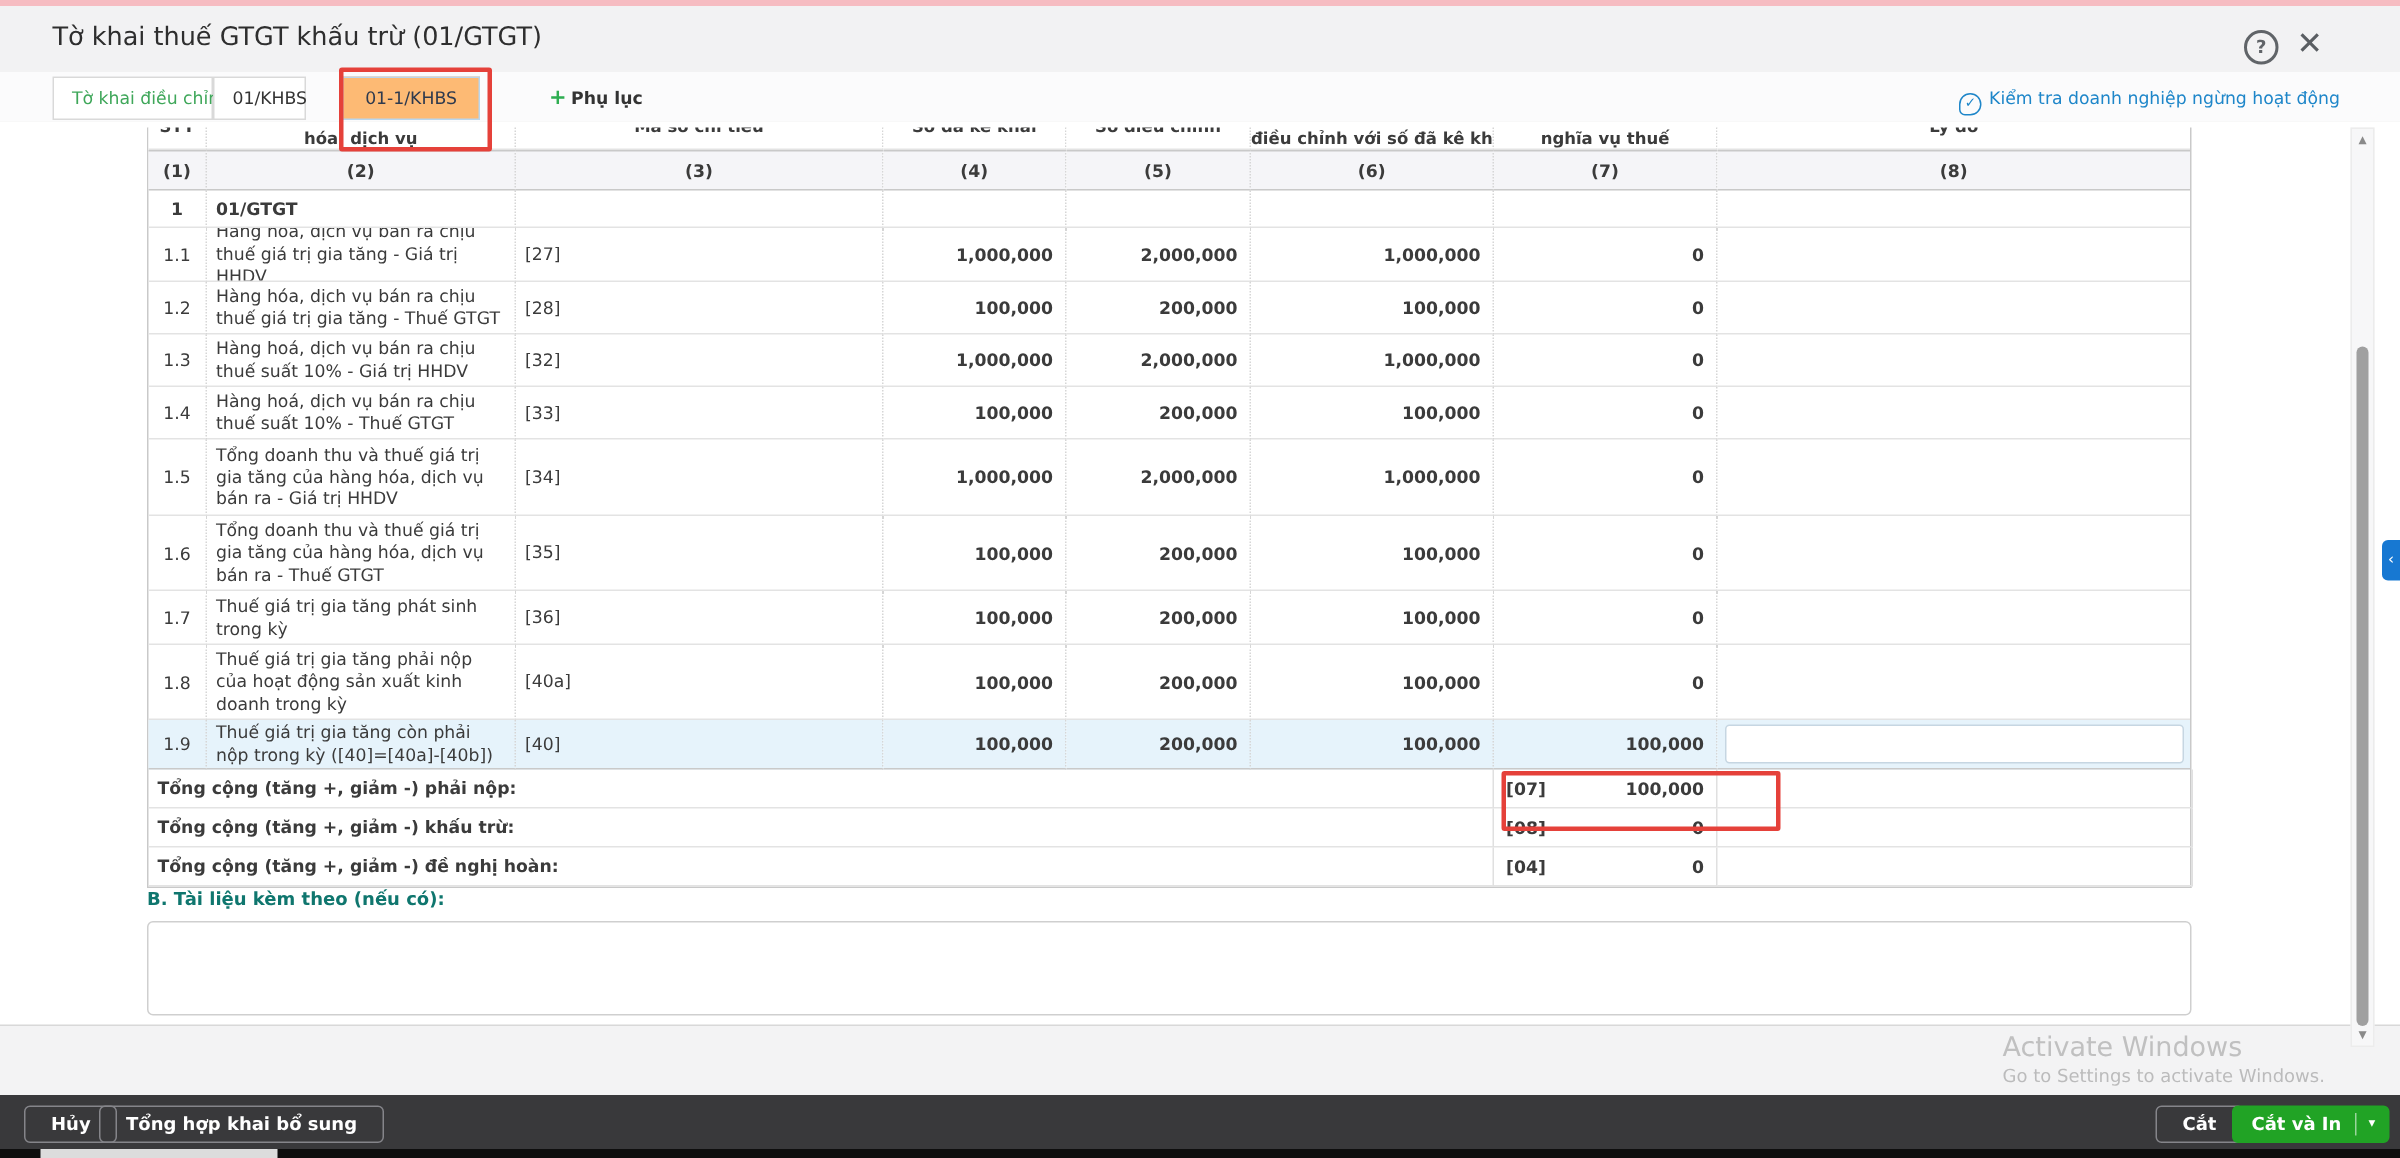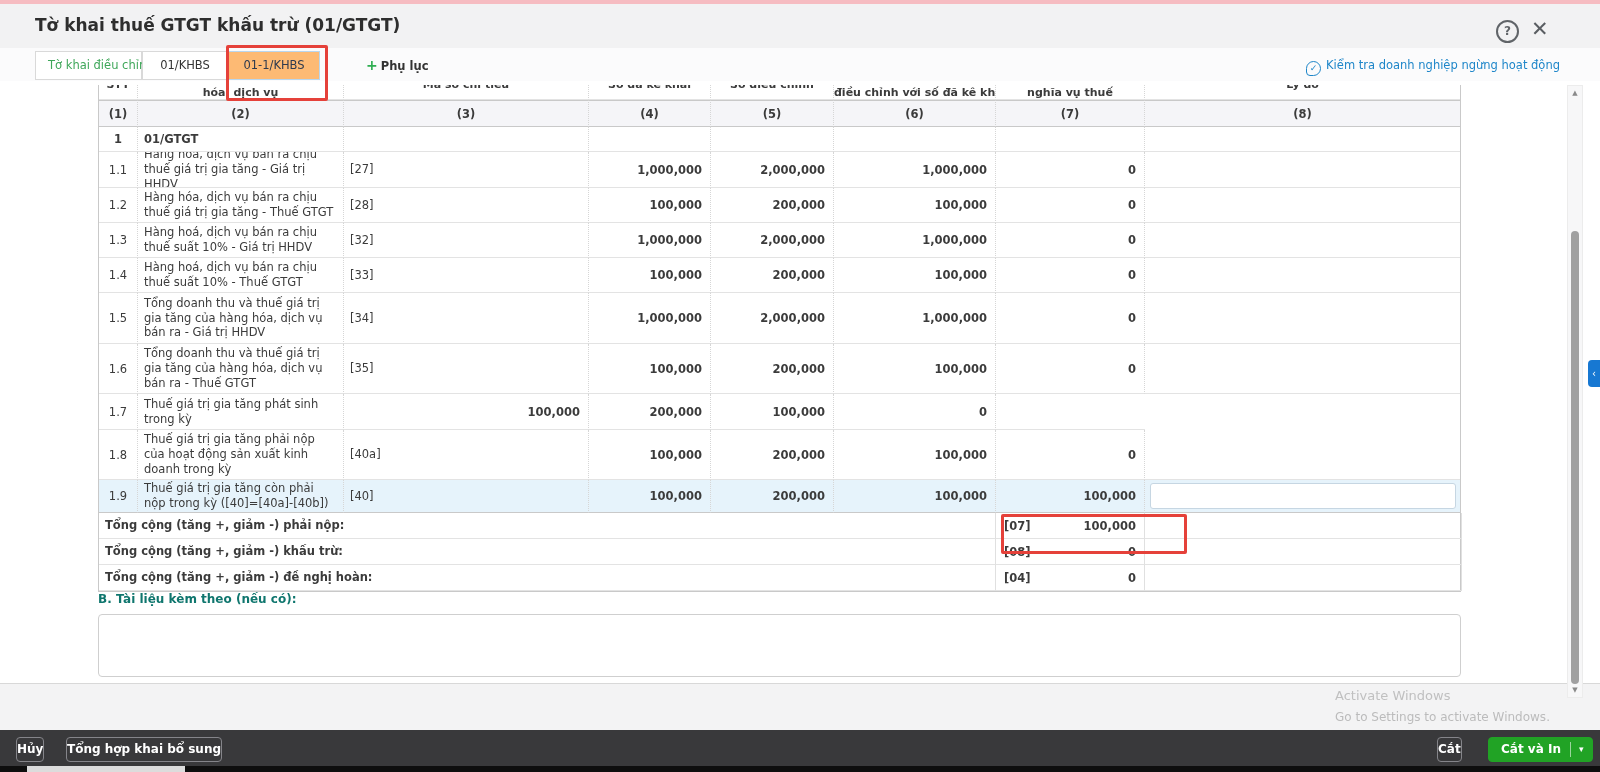--- a/index.html
+++ b/index.html
@@ -1,21 +1,21 @@
 <!DOCTYPE html>
 <html><head>
 <meta charset="utf-8">
 <style>
   html,body{margin:0;padding:0;background:#fff;font-family:"DejaVu Sans","Liberation Sans",sans-serif;}
   #screen{position:relative;width:1600px;height:772px;overflow:hidden;background:#fff;}
 
   
   .top-pink{position:absolute;left:0;top:0;width:1600px;height:4px;background:#f6bcc1;}
   .titlebar{position:absolute;left:0;top:4px;width:1600px;height:44px;background:#f2f2f3;}
-  .dlg-title{position:absolute;left:35px;top:11px;font-size:17px;font-weight:bold;color:#2e2e2e;}
+  .dlg-title{position:absolute;left:35px;top:11px;font-size:17px;font-weight:normal;color:#2e2e2e;}
   .help-ic{position:absolute;left:1496px;top:16px;width:19px;height:19px;border:2px solid #606468;border-radius:50%;
            color:#606468;font-size:12px;font-weight:bold;text-align:center;line-height:19px;cursor:pointer;}
   .close-ic{position:absolute;left:1531px;top:13px;font-size:21px;color:#5a5e62;cursor:pointer;line-height:24px;}
 
   
   .tabrow{position:absolute;left:0;top:48px;width:1600px;height:33px;background:#fbfbfc;border-bottom:1px solid #e5e5e6;}
   .tab{position:absolute;top:3px;height:29px;background:#fff;border:1px solid #d9d9d9;box-sizing:border-box;
        font-size:11.5px;color:#333;text-align:center;line-height:27px;cursor:pointer;white-space:nowrap;padding:0 12px;}
   .tab.green{color:#3fa75a;}
   .tab.active{background:#fdba74;border-color:#b9d6ee;color:#2e3a4e;font-weight:500;}
@@ -56,37 +56,37 @@
   .redbox{position:absolute;border:3px solid #e5413a;border-radius:2px;pointer-events:none;}
   #redbox-tab{left:226px;top:45px;width:96px;height:50px;}
   #redbox-total{left:1001px;top:514px;width:180px;height:34px;}
 
   
   .secb-label{position:absolute;left:98px;top:592px;font-size:12px;font-weight:bold;color:#0f766e;}
   .secb-box{position:absolute;left:98px;top:614px;width:1363px;height:63px;border:1px solid #cfcfcf;border-radius:4px;
             box-sizing:border-box;background:#fff;resize:none;outline:none;}
 
   
-  .wm1{position:absolute;left:1335px;top:688px;font-size:13px;color:rgba(150,150,150,.55);}
+  .wm1{position:absolute;left:1335px;top:688px;font-size:18px;color:rgba(150,150,150,.55);}
   .wm2{position:absolute;left:1335px;top:710px;font-size:12px;color:rgba(150,150,150,.6);text-align:center;}
 
   
   .vscroll{position:absolute;left:1567px;top:85px;width:16px;height:613px;background:#f7f7f8;border:1px solid #ececec;box-sizing:border-box;}
   .sb-arrow{position:absolute;left:0;width:14px;text-align:center;font-size:7px;color:#8a8a8a;cursor:pointer;}
   .sb-up{top:3px;} .sb-down{bottom:3px;}
   .sb-thumb{position:absolute;left:3px;top:145px;width:8px;height:453px;background:#a0a0a0;border-radius:5px;cursor:pointer;}
 
   
   .chev-tab{position:absolute;left:1588px;top:360px;width:12px;height:27px;background:#1778d2;border-radius:4px 0 0 4px;
             color:#fff;font-size:10px;line-height:27px;text-align:center;cursor:pointer;}
 
   
   .footer{position:absolute;left:0;top:730px;width:1600px;height:36px;background:#39393b;}
   .fbtn{position:absolute;top:7px;height:25px;background:transparent;border:1px solid #85858a;border-radius:4px;
-        color:#fff;font-size:12px;font-weight:bold;line-height:23px;text-align:center;cursor:pointer;box-sizing:border-box;padding:0 0;white-space:nowrap;}
+        color:#fff;font-size:12px;font-weight:bold;line-height:23px;text-align:center;cursor:pointer;box-sizing:border-box;padding:0 17px;white-space:nowrap;}
   .fbtn.green{background:#21a325;border-color:#21a325;display:flex;align-items:center;padding:0;}
   .fbtn.green .lbl{padding:0 9px 0 12px;}
   .fbtn.green .sep{width:1px;height:15px;background:rgba(255,255,255,.55);}
   .fbtn.green .caret{padding:0 9px 0 8px;font-size:9px;}
 
   
   .taskbar{position:absolute;left:0;top:766px;width:1600px;height:6px;background:#0e0e0e;}
   .task-lite{position:absolute;left:27px;top:766px;width:158px;height:6px;background:#dcdcdc;}
 </style>
 </head>
@@ -97,21 +97,21 @@
   <div class="top-pink"></div>
 
   <div class="titlebar">
     <div class="dlg-title">Tờ khai thuế GTGT khấu trừ (01/GTGT)</div>
     <div class="help-ic">?</div>
     <div class="close-ic">✕</div>
   </div>
 
   <div class="tabrow">
     <div class="tab green" style="left:35px;width:107px">Tờ khai điều chỉnh</div>
-    <div class="tab" style="left:142px;width:86px">01/KHBS</div>
+    <div class="tab" style="left:142px;width:62px">01/KHBS</div>
     <div class="tab active" style="left:228px;width:92px">01-1/KHBS</div>
     <div class="phuluc"><span class="plus">+</span><span>Phụ lục</span></div>
     <div class="check-link"><span class="shield">✓</span><span>Kiểm tra doanh nghiệp ngừng hoạt động</span></div>
   </div>
 
   <div class="content"></div>
   <div class="graystrip"></div>
 
   <div id="tbl">
       <div class="trow">
@@ -216,20 +216,21 @@
         <div class="cell c-left">[35]</div>
         <div class="cell c-right">100,000</div>
         <div class="cell c-right">200,000</div>
         <div class="cell c-right">100,000</div>
         <div class="cell c-right">0</div>
         <div class="cell c-center"></div>
       </div>
       <div class="trow" style="height: 36px;">
         <div class="cell c-center">1.7</div>
         <div class="cell c-left">Thuế giá trị gia tăng phát sinh trong kỳ</div>
+        <div class="cell c-left">[36]</div>
         <div class="cell c-right">100,000</div>
         <div class="cell c-right">200,000</div>
         <div class="cell c-right">100,000</div>
         <div class="cell c-right">0</div>
         <div class="cell c-center"></div>
       </div>
       <div class="trow" style="height: 50px;">
         <div class="cell c-center">1.8</div>
         <div class="cell c-left">Thuế giá trị gia tăng phải nộp của hoạt động sản xuất kinh doanh trong kỳ</div>
         <div class="cell c-left">[40a]</div>

